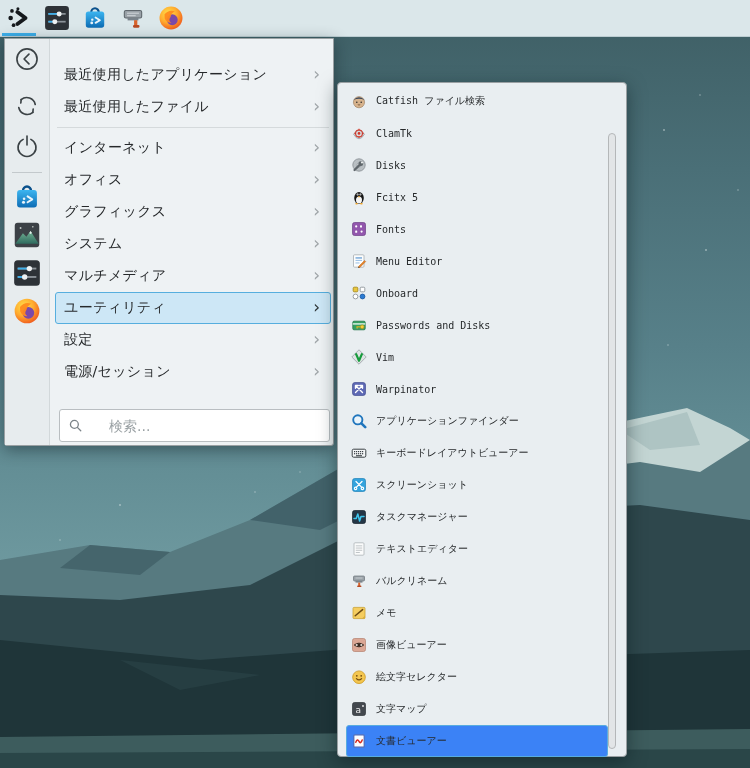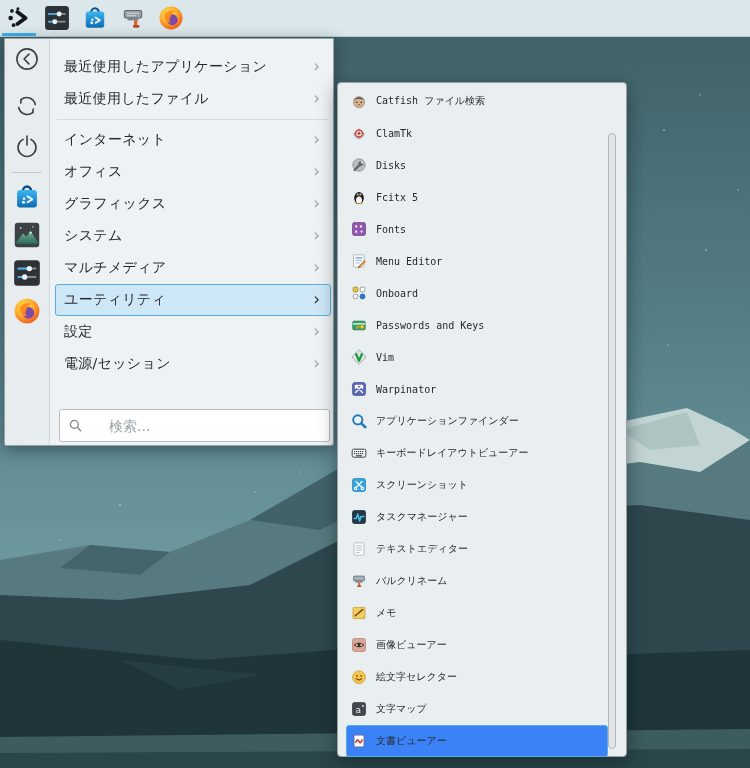--- a/index.html
+++ b/index.html
@@ -20,21 +20,21 @@
   .sidebar{width:44px;background:#e7ecee;border-right:1px solid #d2d8da;display:flex;flex-direction:column;align-items:center;}
   .side-btn{width:30px;height:28px;display:flex;align-items:center;justify-content:center;}
   .side-btn svg{width:26px;height:26px;}
   .side-btn.b-back{margin-top:6px;}
   .side-btn.b-reload{margin-top:19px;}
   .side-btn.b-power{margin-top:12px;}
   .side-sep{width:30px;height:1px;background:#c3c9cc;margin-top:12px;}
   .side-btn.fav{margin-top:10px;}
   .side-btn.fav svg{width:28px;height:28px;}
   .menu-content{position:relative;flex:1;}
-  .cat-list{padding-top:12px;}
+  .cat-list{padding-top:20px;}
   .cat-row{height:32px;margin:0 2px 0 5px;display:flex;align-items:center;padding:0 10px 0 8px;
     border:1px solid transparent;border-radius:3px;box-sizing:border-box;}
   .cat-row.selected{background:#cde7f6;border-color:#56aede;}
   .cat-label{font-size:14px;color:#26292b;letter-spacing:.3px;}
   .cat-chevron{margin-left:auto;color:#a0a6a9;font-size:17px;line-height:1;transform:translateY(-1px);}
   .cat-row.selected .cat-chevron{color:#2f3638;}
   .cat-sep{height:1px;background:#d5dadc;margin:4px 4px 4px 7px;}
   .search-box{position:absolute;left:9px;right:3px;bottom:3px;height:33px;background:#fff;
     border:1px solid #b9bec1;border-radius:3px;display:flex;align-items:center;padding:0 8px;box-sizing:border-box;}
   .search-box svg{width:15px;height:15px;flex:none;}
@@ -464,21 +464,21 @@
         <div class="app-row">
           <svg class="">
             <use href="#icon-onboard"></use>
           </svg>
           <span class="app-label">Onboard</span>
         </div>
         <div class="app-row">
           <svg class="">
             <use href="#icon-passwords"></use>
           </svg>
-          <span class="app-label">Passwords and Keys</span>
+          <span class="app-label">Passwords and Disks</span>
         </div>
         <div class="app-row">
           <svg class="">
             <use href="#icon-vim"></use>
           </svg>
           <span class="app-label">Vim</span>
         </div>
         <div class="app-row">
           <svg class="">
             <use href="#icon-warpinator"></use>

